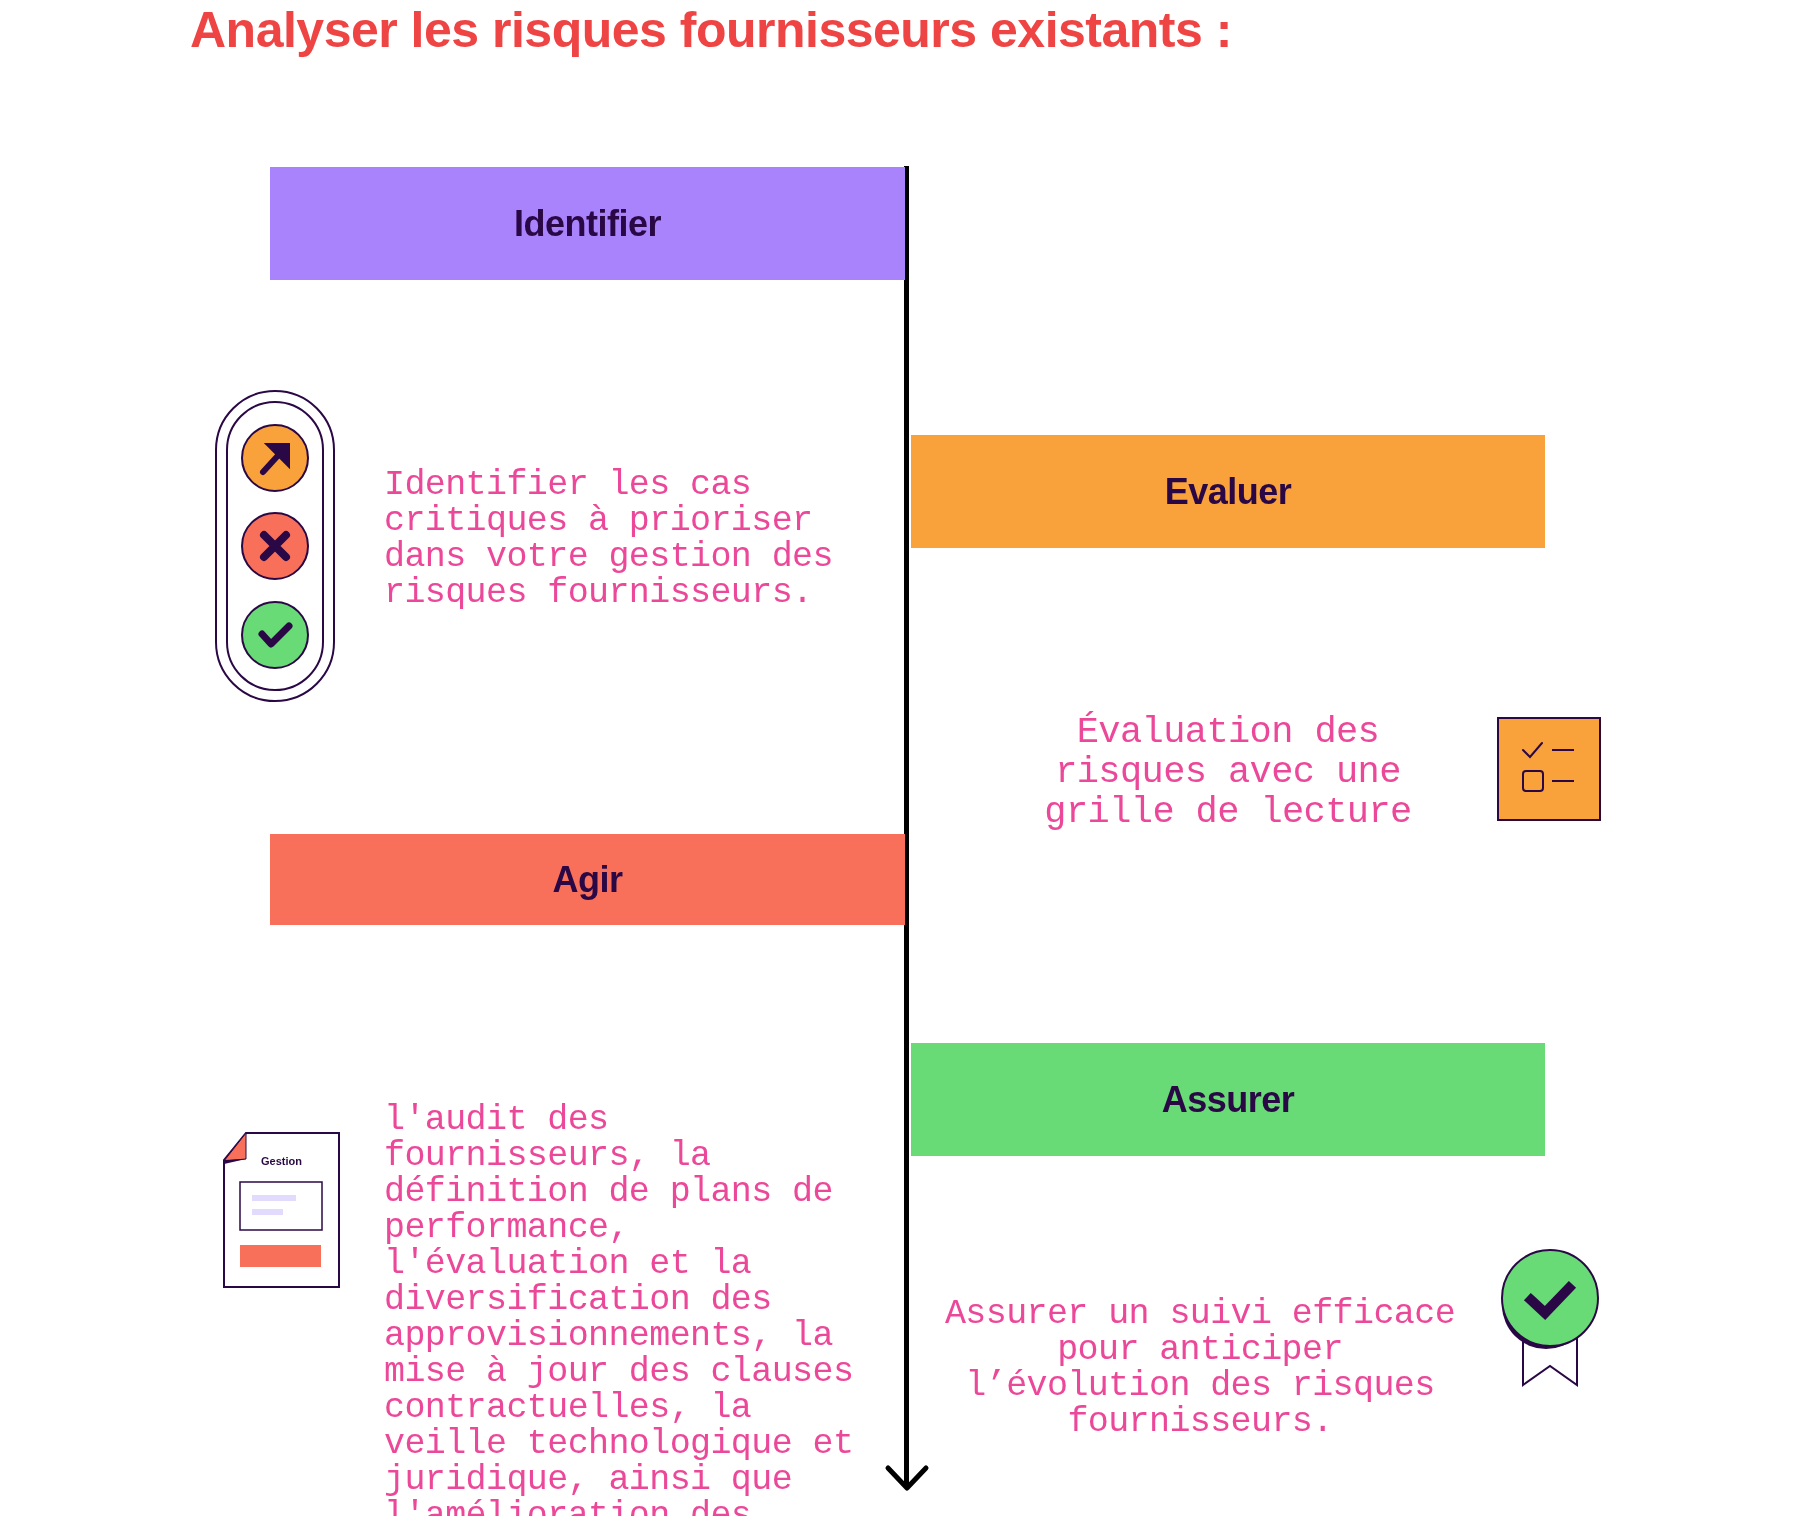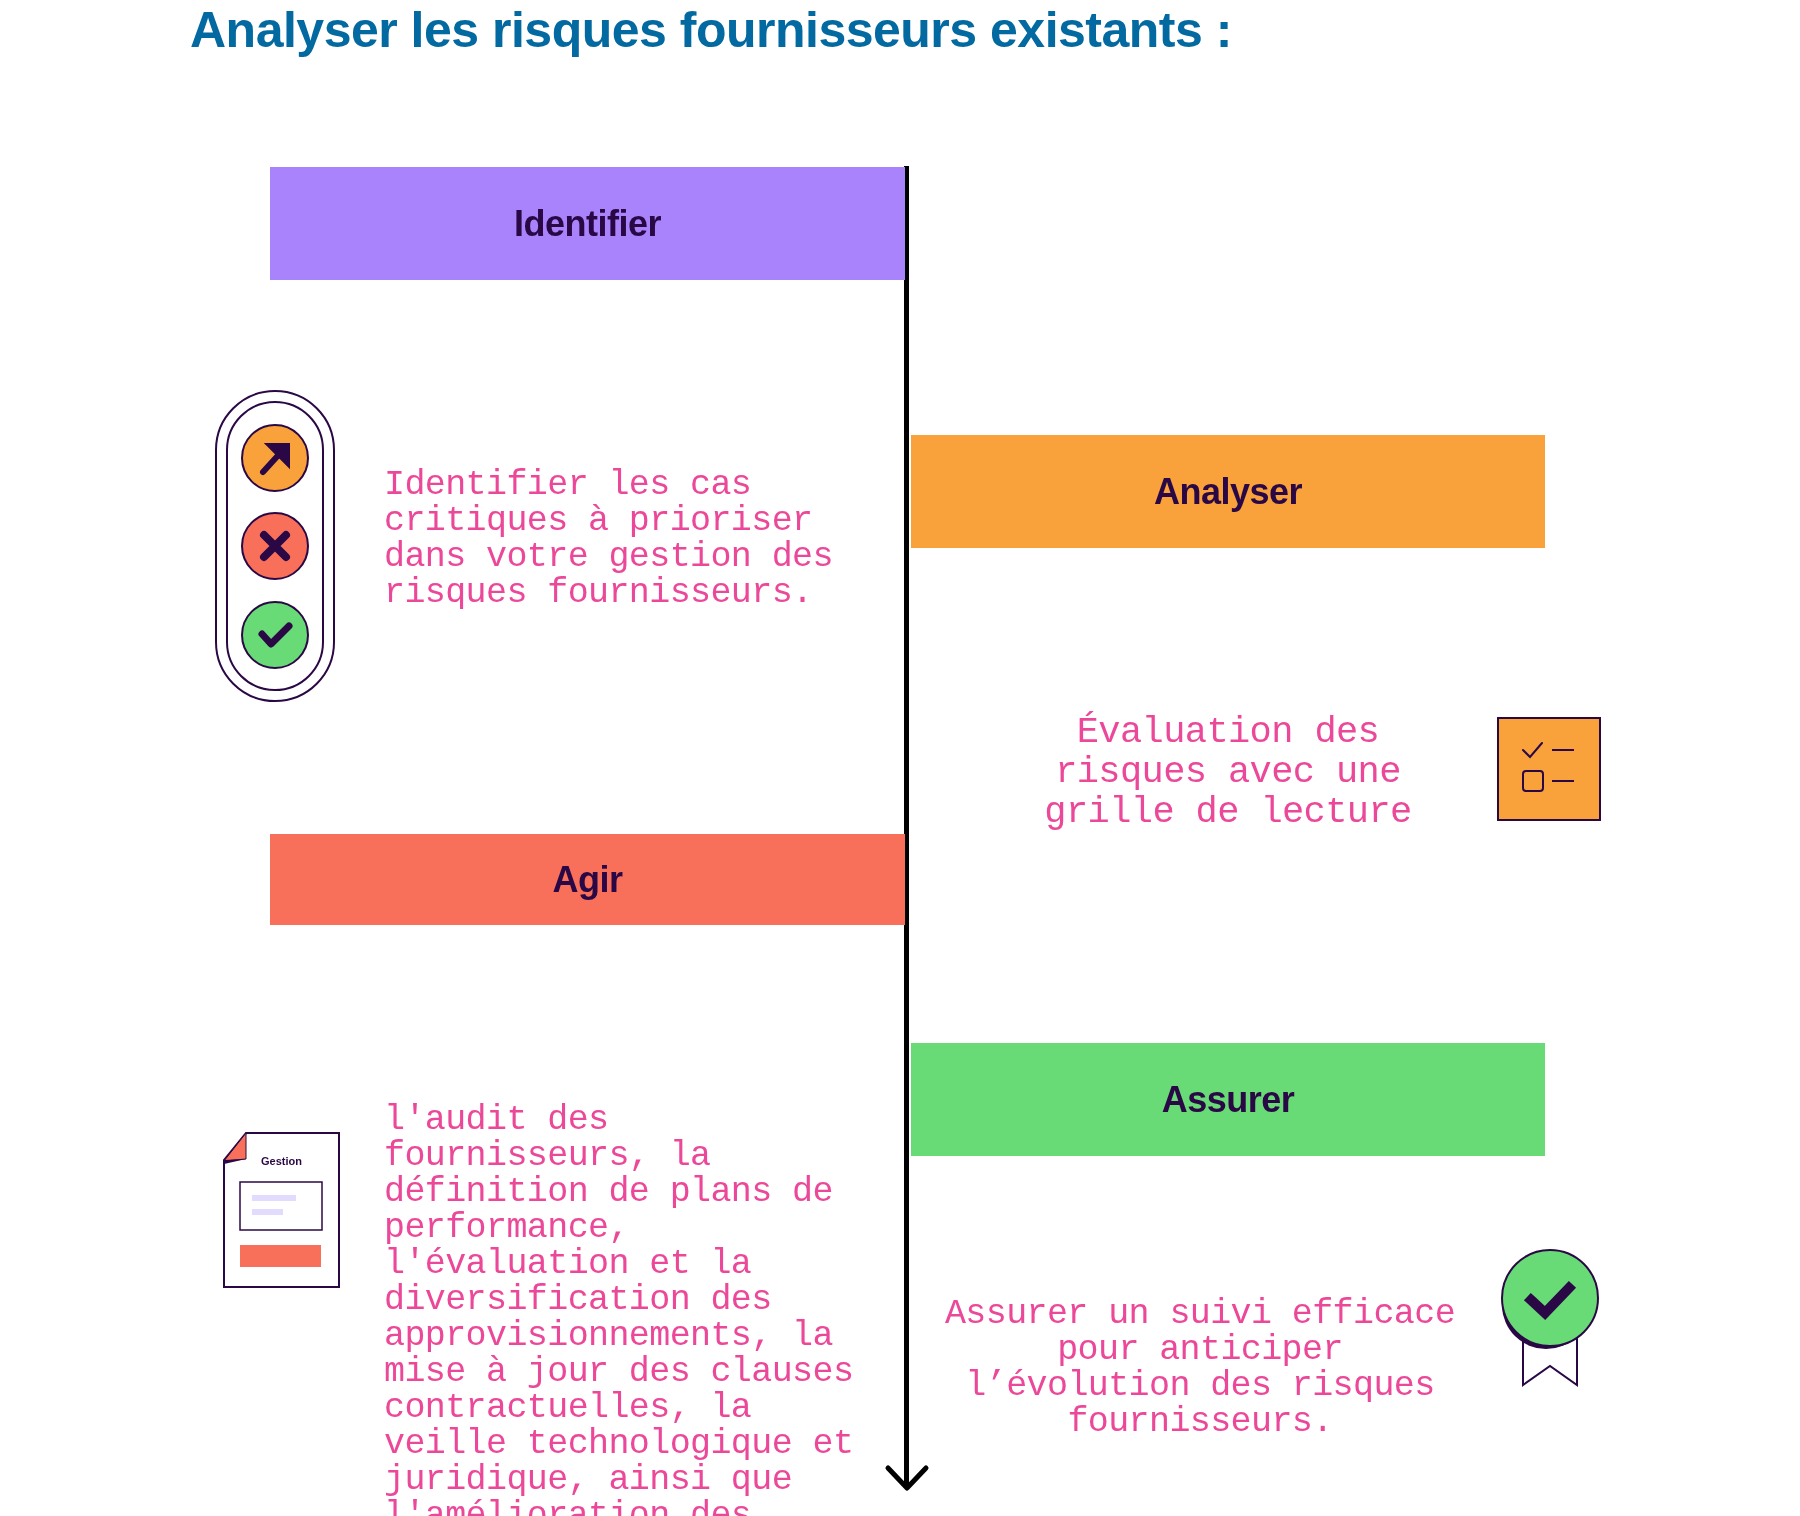--- a/index.html
+++ b/index.html
@@ -1,17 +1,17 @@
 <!DOCTYPE html>
 <html><head>
 <meta charset="utf-8">
 <style>
   html, body { margin:0; padding:0; background:#ffffff; }
   body { width:1800px; height:1516px; position:relative; overflow:hidden; font-family:"Liberation Sans", sans-serif; }
-  .title { position:absolute; left:190px; top:0px; font-size:50px; font-weight:bold; color:#0369a1; letter-spacing:-0.5px; white-space:nowrap; line-height:60px; }
+  .title { position:absolute; left:190px; top:0px; font-size:50px; font-weight:bold; color:#ef4444; letter-spacing:-0.5px; white-space:nowrap; line-height:60px; }
   .axis { position:absolute; left:904px; top:166px; width:5px; height:1322px; background:#000; }
   .arrowhead { position:absolute; left:884px; top:1462px; width:46px; height:34px; }
   .stage { position:absolute; display:flex; align-items:center; justify-content:center; font-weight:bold; font-size:36px; color:#2a0845; }
   .stage span { letter-spacing:-0.5px; }
   .desc { position:absolute; font-size:35px; line-height:36px; color:#ec4899; font-family:Liberation Mono, monospace; letter-spacing:-0.6px; }
   .icon { position:absolute; }
 </style>
 </head>
 <body>
 
@@ -31,21 +31,21 @@
   <circle cx="62" cy="70" r="33" fill="#F9A13A" stroke="#2a0845" stroke-width="2"></circle>
   <path d="M50 84 L70 62 M58 58 L74 58 L74 74 Z" fill="#2a0845" stroke="#2a0845" stroke-width="6" stroke-linecap="round"></path>
   <circle cx="62" cy="158" r="33" fill="#F8705A" stroke="#2a0845" stroke-width="2"></circle>
   <path d="M51 147 L73 169 M73 147 L51 169" stroke="#2a0845" stroke-width="8" stroke-linecap="round"></path>
   <circle cx="62" cy="247" r="33" fill="#68DB76" stroke="#2a0845" stroke-width="2"></circle>
   <path d="M49 246 L58 256 L76 238" fill="none" stroke="#2a0845" stroke-width="7" stroke-linecap="round" stroke-linejoin="round"></path>
 </svg>
 <div class="desc" style="left:384px; top:467px; width:490px; text-align:left;">Identifier les cas critiques à prioriser dans votre gestion des risques fournisseurs.</div>
 
 <div class="stage" style="left:911px; top:435px; width:634px; height:113px; background:#F9A13A;">
-  <span>Analyser</span>
+  <span>Evaluer</span>
 </div>
 <div class="desc" style="left:975px; top:712px; width:460px; text-align:center; font-size:37px; line-height:40px;margin-left:23px;">Évaluation des risques avec une grille de lecture</div>
 <svg class="icon" style="left:1497px; top:717px;" width="104" height="104" viewBox="0 0 104 104">
   <rect x="1" y="1" width="102" height="102" fill="#F9A13A" stroke="#2a0845" stroke-width="2"></rect>
   <path d="M26 33 L33 40 L45 26" fill="none" stroke="#2a0845" stroke-width="2" stroke-linecap="round"></path>
   <line x1="55" y1="33" x2="77" y2="33" stroke="#2a0845" stroke-width="2"></line>
   <rect x="26" y="54" width="20" height="20" rx="3" fill="none" stroke="#2a0845" stroke-width="2"></rect>
   <line x1="55" y1="64" x2="77" y2="64" stroke="#2a0845" stroke-width="2"></line>
 </svg>
 

